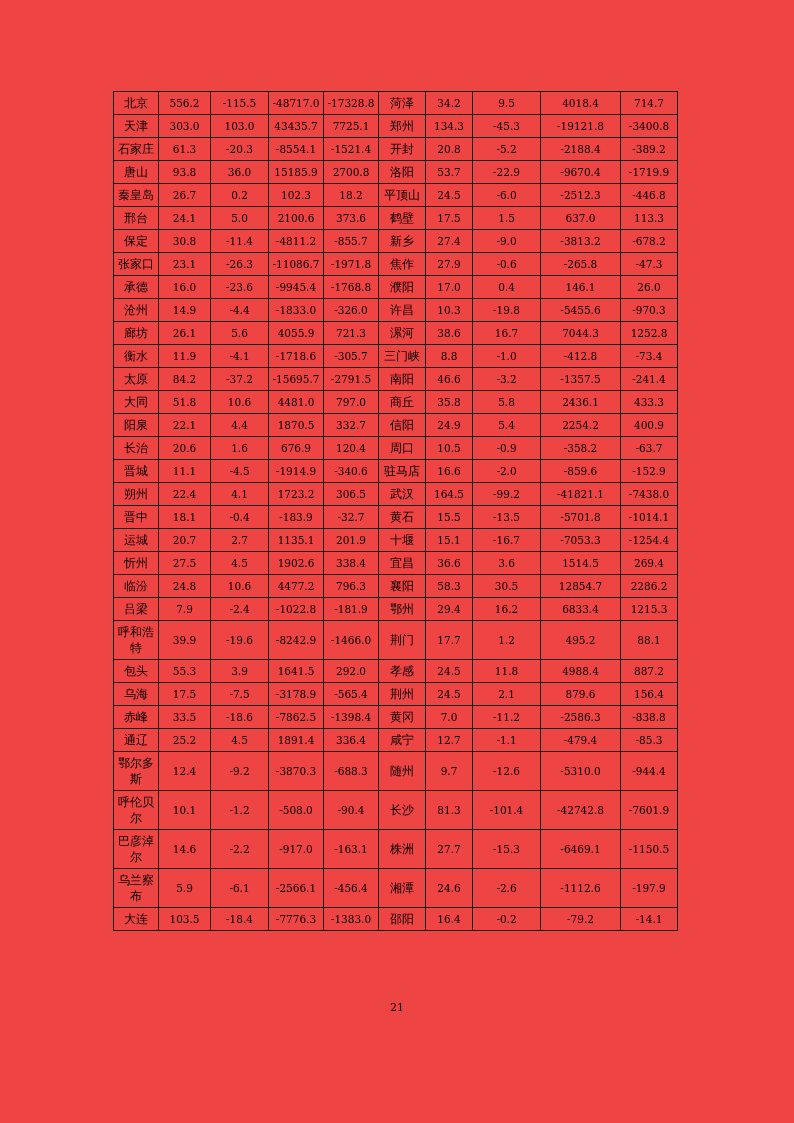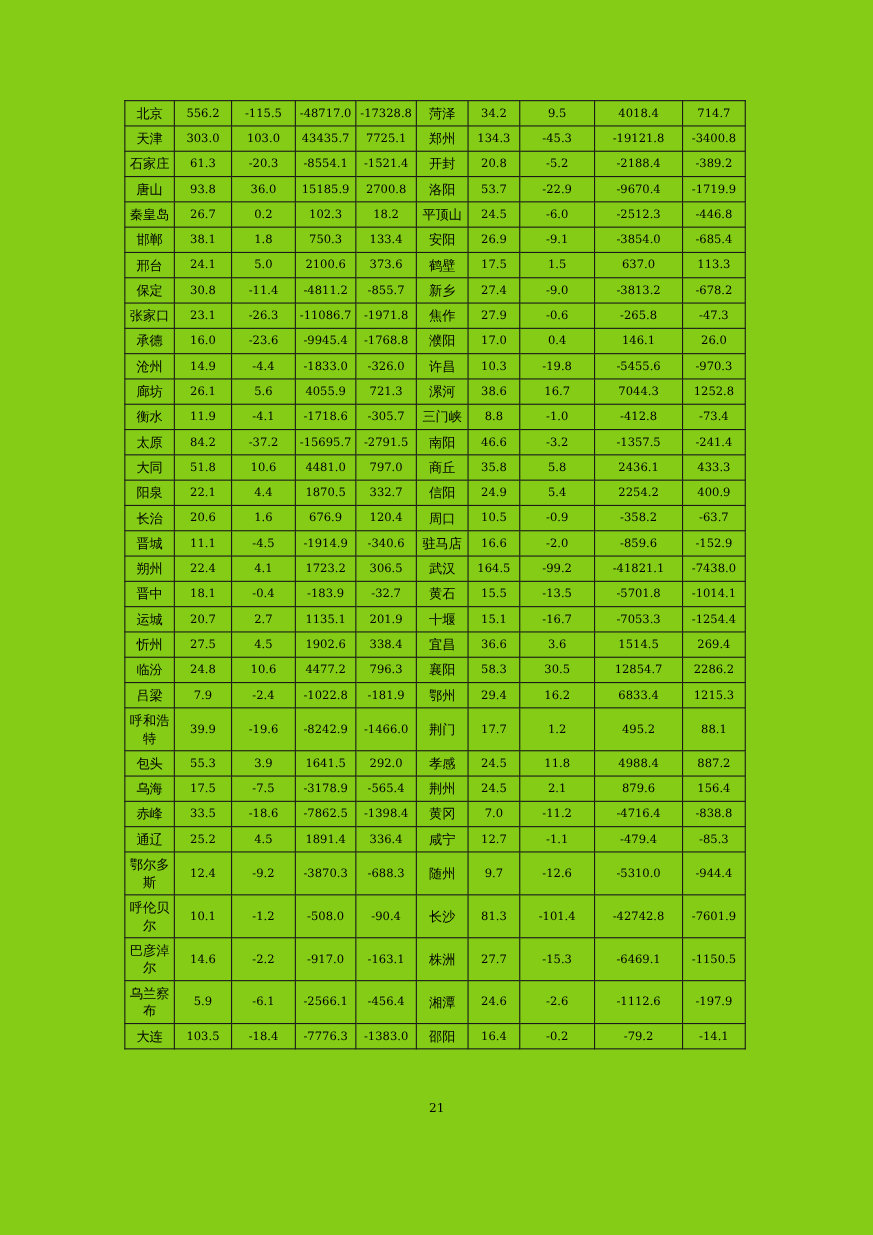--- a/index.html
+++ b/index.html
@@ -4,21 +4,21 @@
 <style>
   html, body {
     margin: 0;
     padding: 0;
     background: #ffffff;
   }
   .page {
     position: relative;
     width: 794px;
     height: 1123px;
-    background: #84cc16;
+    background: #ef4444;
     font-family: "DejaVu Serif", "Liberation Serif", serif;
     color: #000000;
     overflow: hidden;
   }
   table.data-table {
     position: absolute;
     left: 113px;
     top: 91px;
     width: 565px;
     border-collapse: collapse;
@@ -126,32 +126,20 @@
           <td class="num">0.2</td>
           <td class="num">102.3</td>
           <td class="num">18.2</td>
           <td class="city">平顶山</td>
           <td class="num">24.5</td>
           <td class="num">-6.0</td>
           <td class="num">-2512.3</td>
           <td class="num">-446.8</td>
         </tr>
         <tr class="data-row">
-          <td class="city">邯郸</td>
-          <td class="num">38.1</td>
-          <td class="num">1.8</td>
-          <td class="num">750.3</td>
-          <td class="num">133.4</td>
-          <td class="city">安阳</td>
-          <td class="num">26.9</td>
-          <td class="num">-9.1</td>
-          <td class="num">-3854.0</td>
-          <td class="num">-685.4</td>
-        </tr>
-        <tr class="data-row">
           <td class="city">邢台</td>
           <td class="num">24.1</td>
           <td class="num">5.0</td>
           <td class="num">2100.6</td>
           <td class="num">373.6</td>
           <td class="city">鹤壁</td>
           <td class="num">17.5</td>
           <td class="num">1.5</td>
           <td class="num">637.0</td>
           <td class="num">113.3</td>
@@ -398,21 +386,21 @@
         </tr>
         <tr class="data-row">
           <td class="city">赤峰</td>
           <td class="num">33.5</td>
           <td class="num">-18.6</td>
           <td class="num">-7862.5</td>
           <td class="num">-1398.4</td>
           <td class="city">黄冈</td>
           <td class="num">7.0</td>
           <td class="num">-11.2</td>
-          <td class="num">-4716.4</td>
+          <td class="num">-2586.3</td>
           <td class="num">-838.8</td>
         </tr>
         <tr class="data-row">
           <td class="city">通辽</td>
           <td class="num">25.2</td>
           <td class="num">4.5</td>
           <td class="num">1891.4</td>
           <td class="num">336.4</td>
           <td class="city">咸宁</td>
           <td class="num">12.7</td>

